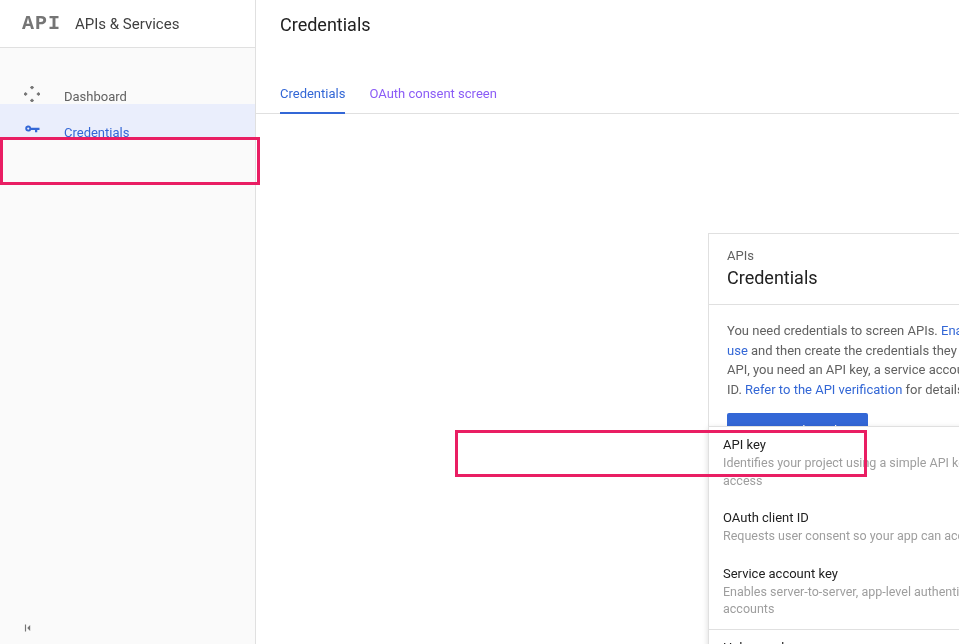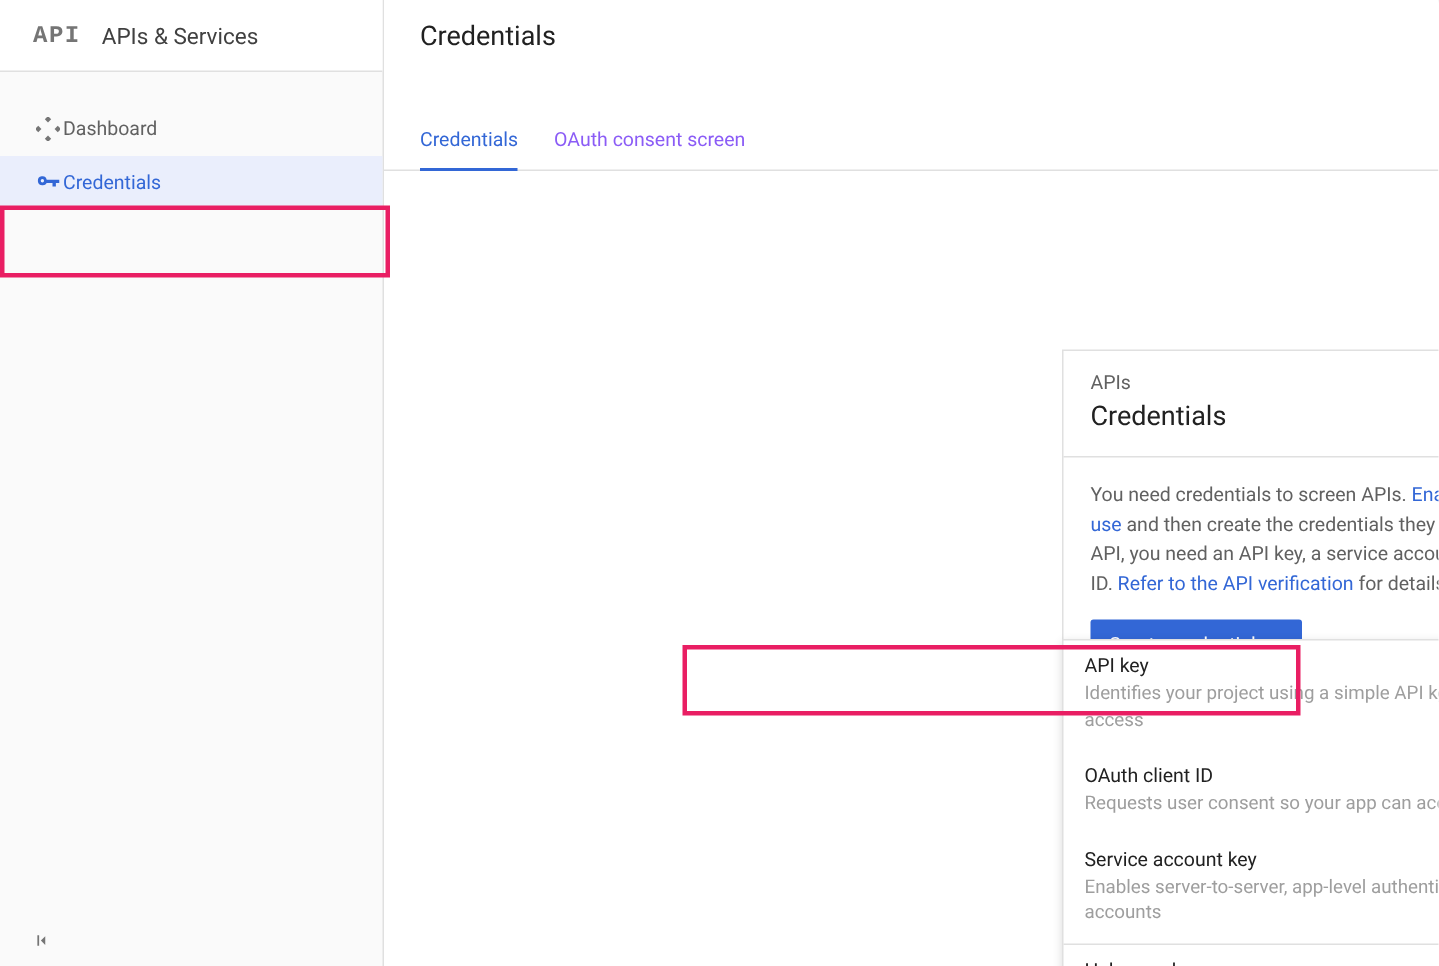--- a/index.html
+++ b/index.html
@@ -33,34 +33,35 @@
   align-items: center;
   height: 48px;
   padding: 0 16px 0 22px;
   border-bottom: 1px solid #e0e0e0;
   background: #fff;
   gap: 14px;
 }
 .api-logo {
   font-family: "Courier New", monospace;
   font-weight: 700;
-  font-size: 16px;
+  font-size: 20px;
   letter-spacing: 1px;
   color: #757575;
 }
 .sidebar-title {
   font-size: 15px;
   color: #404040;
 }
 .nav { padding-top: 20px; }
 .nav-item {
   display: flex;
-  align-items: center;
+  align-items: flex-end;
   height: 36px;
   padding: 0 16px 0 22px;
+  gap: 22px;
   cursor: pointer;
   color: #616161;
   font-size: 13px;
 }
 .nav-item.active {
   color: #3367d6;
   background: #eaeefc;
 }
 .nav-icon {
   width: 20px;

